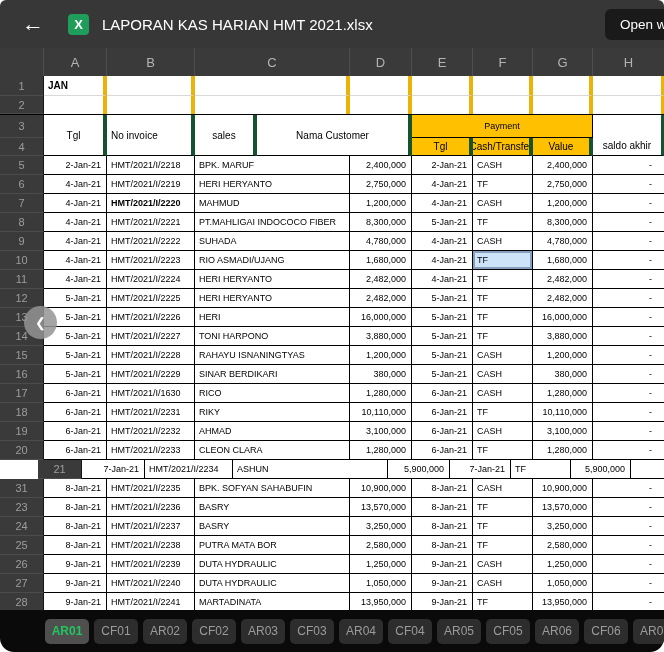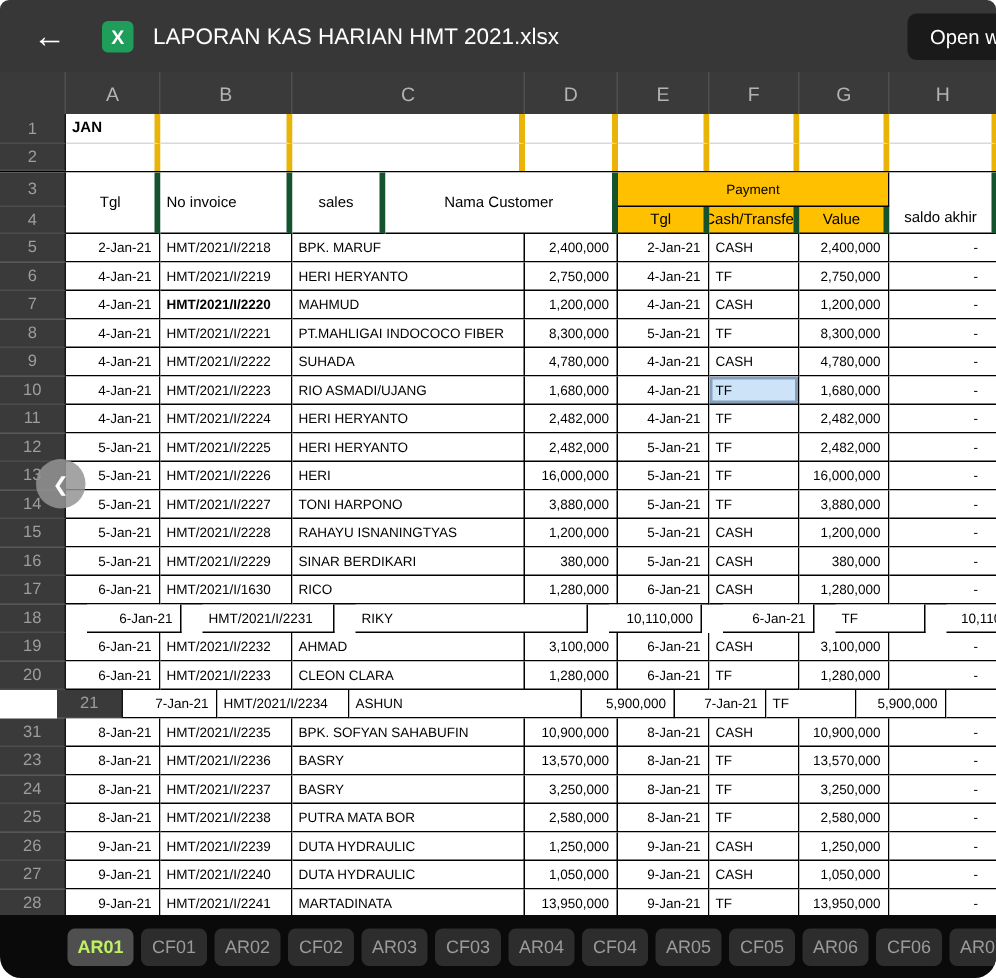--- a/index.html
+++ b/index.html
@@ -41,21 +41,21 @@
   .saldo-hdr{align-items:flex-end;padding-bottom:4px;}
 
   .cell.selected{background:#cde3f7;box-shadow:inset 0 0 0 2px #84a0bc;}
 
   
   .back-circle{position:absolute;left:24px;top:306px;width:33px;height:33px;border-radius:50%;background:rgba(148,148,148,0.85);border:none;color:#fdfdfd;font-size:13px;display:flex;align-items:center;justify-content:center;z-index:12;cursor:pointer;padding:0;}
 
   
   .tabbar{position:absolute;left:0;top:610px;width:664px;height:42px;background:#0a0a0a;display:flex;align-items:center;gap:5px;padding-left:45px;box-sizing:border-box;z-index:11;}
   .tab{width:44px;height:25px;flex:none;background:#2d2d2d;color:#9b9b9b;font-size:12px;border:none;border-radius:5px;display:flex;align-items:center;justify-content:center;cursor:pointer;font-family:inherit;padding:0;}
-  .tab.active{background:#4f4f4f;color:#bef264;font-weight:bold;}
+  .tab.active{background:#4f4f4f;color:#22c55e;font-weight:bold;}
 </style>
 </head>
 <body>
 
 <div class="app">
 
   <div class="topbar">
     <button class="back-btn">←</button>
     <span class="excel-icon">X</span>
     <span class="doc-title">LAPORAN KAS HARIAN HMT 2021.xlsx</span>
@@ -257,21 +257,21 @@
           <div class="rownum">17</div>
           <div class="cell ar" style="width: 63px;">6-Jan-21</div>
           <div class="cell al" style="width: 88px;">HMT/2021/I/1630</div>
           <div class="cell al" style="width: 155px;">RICO</div>
           <div class="cell ar" style="width: 62px;">1,280,000</div>
           <div class="cell ar" style="width: 61px;">6-Jan-21</div>
           <div class="cell al" style="width: 60px;">CASH</div>
           <div class="cell ar" style="width: 60px;">1,280,000</div>
           <div class="cell ar" style="width: 72px; padding-right: 12px;">-</div>
         </div>
-        <div class="row dark" style="height: 19px; gap: 14px;">
+        <div class="row dark" style="height: 19px;">
           <div class="rownum">18</div>
           <div class="cell ar" style="width: 63px;">6-Jan-21</div>
           <div class="cell al" style="width: 88px;">HMT/2021/I/2231</div>
           <div class="cell al" style="width: 155px;">RIKY</div>
           <div class="cell ar" style="width: 62px;">10,110,000</div>
           <div class="cell ar" style="width: 61px;">6-Jan-21</div>
           <div class="cell al" style="width: 60px;">TF</div>
           <div class="cell ar" style="width: 60px;">10,110,000</div>
           <div class="cell ar" style="width: 72px; padding-right: 12px;">-</div>
         </div>

